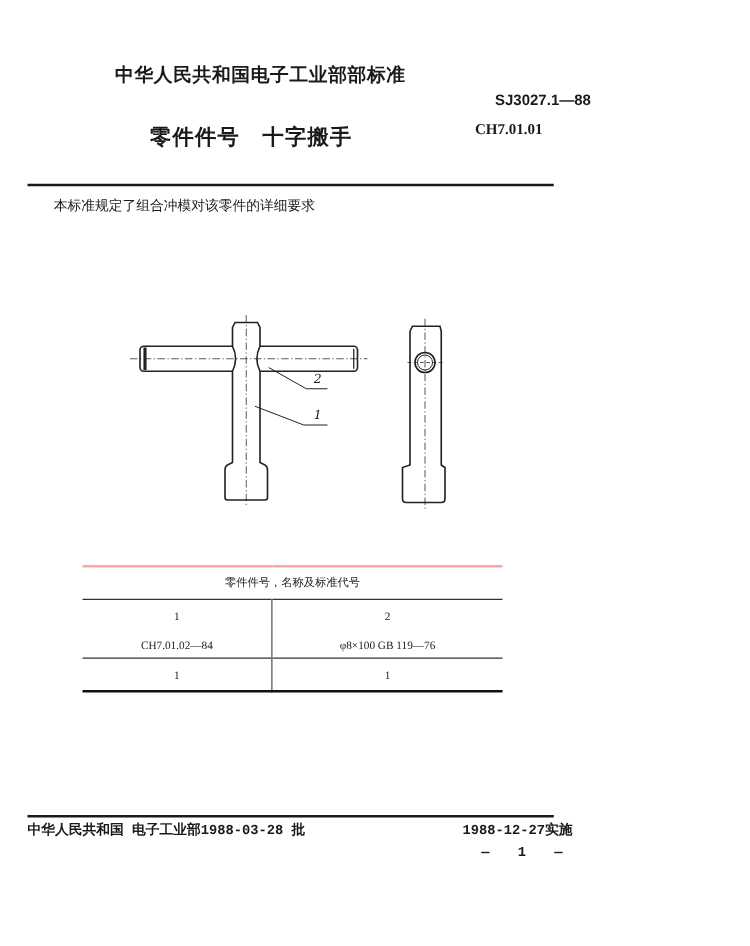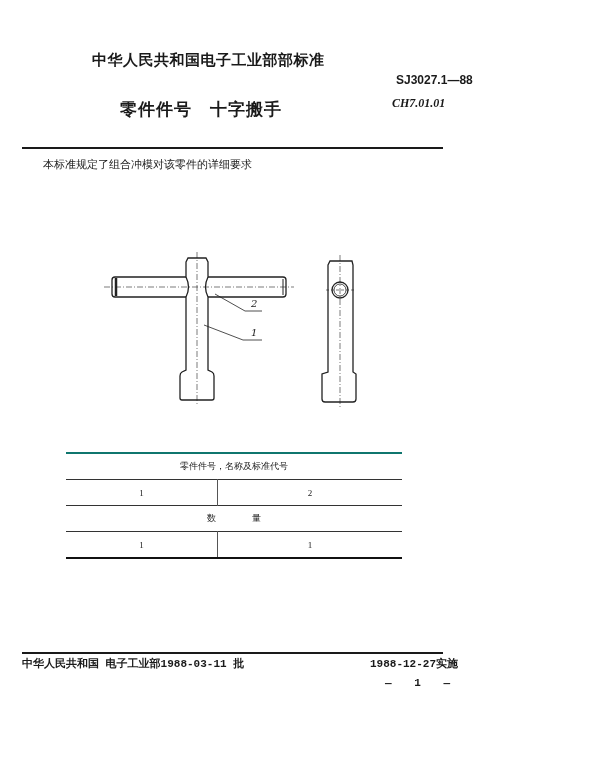--- a/index.html
+++ b/index.html
@@ -3,29 +3,29 @@
 <meta charset="utf-8">
 <style>
   html, body { margin: 0; padding: 0; background: #ffffff; }
   body { width: 600px; height: 757px; position: relative; overflow: hidden;
          font-family: "DejaVu Serif", "Liberation Serif", serif; color: #1a1a1a; }
   .abs { position: absolute; white-space: nowrap; }
   .bold { font-weight: bold; font-family: Liberation Mono, monospace; }
   .hr { position: absolute; background: #1a1a1a; }
   #org { left: 92px; top: 51px; font-size: 15px; letter-spacing: 0.5px; }
   #std-no { left: 380px; top: 73px; font-size: 12px; font-family: Liberation Sans, sans-serif; margin-left: 16px; }
-  #cat-no { left: 392px; top: 96px; font-size: 12px; font-family: "Liberation Serif", serif; font-style: italic; }
+  #cat-no { left: 380px; top: 96px; font-size: 12px; font-family: "Liberation Serif", serif; }
   #title { left: 120px; top: 98px; font-size: 17px; letter-spacing: 1px; }
   #intro { left: 43px; top: 157px; font-size: 11px; }
   svg.drawing { position: absolute; left: 0; top: 0; }
   table.parts { position: absolute; left: 66px; top: 452px; width: 336px; border-collapse: collapse;
                 font-size: 9px; font-family: "Liberation Serif", serif; }
   table.parts td { text-align: center; padding: 0; }
   .tline { border-top: 1px solid #333; }
-  .tthick { border-top: 2px solid #0f766e; }
+  .tthick { border-top: 2px solid #fca5a5; }
   .bthick { border-bottom: 2px solid #111; }
   .vdiv { border-right: 1px solid #555; }
   #foot-left { left: 22px; top: 656px; font-size: 11px; }
   #foot-right { left: 370px; top: 656px; font-size: 11px; }
   #page-no { left: 385px; top: 677px; font-size: 11px; letter-spacing: 8px; }
 </style>
 </head>
 <body>
 
 <div class="abs bold" id="org">中华人民共和国电子工业部部标准</div>
@@ -67,26 +67,27 @@
 
 <table class="parts">
   <tbody>
       <tr class="tthick">
     <td colspan="2" style="height:25px;">零件件号，名称及标准代号</td>
   </tr>
   <tr class="tline">
     <td class="vdiv" style="height:25px; width:151px;">1</td>
     <td>2</td>
   </tr>
-  <tr class="tline">
-    <td colspan="2" style="height:25px;">数　　　　量</td>
+  <tr>
+    <td class="vdiv" style="height:21px;">CH7.01.02—84</td>
+    <td>φ8×100 GB 119—76</td>
   </tr>
   <tr class="tline bthick">
     <td class="vdiv" style="height:25px;">1</td>
     <td>1</td>
   </tr>
 </tbody>
   </table>
 
 <div class="hr" style="left:22px; top:652px; width:421px; height:2px;"></div>
-<div class="abs bold" id="foot-left">中华人民共和国 电子工业部1988-03-11 批</div>
+<div class="abs bold" id="foot-left">中华人民共和国 电子工业部1988-03-28 批</div>
 <div class="abs bold" id="foot-right">1988-12-27实施</div>
 <div class="abs bold" id="page-no">— 1 —</div>
 
 </body></html>

